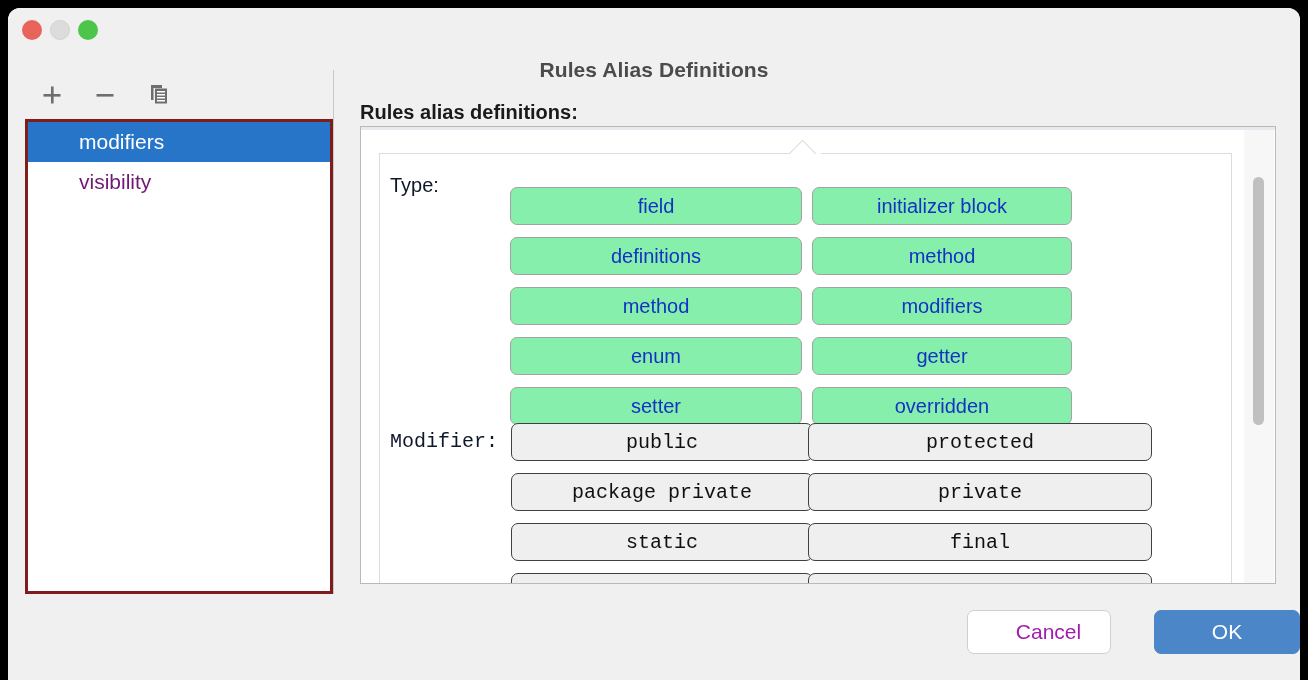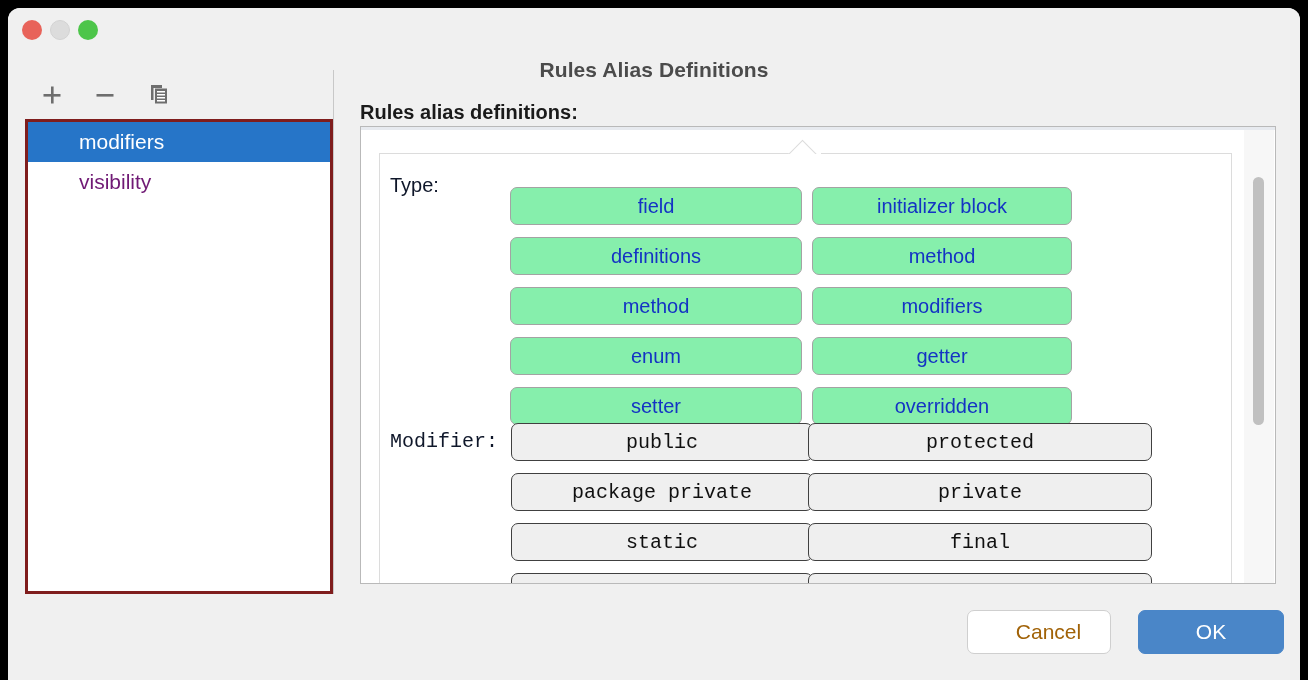--- a/index.html
+++ b/index.html
@@ -273,25 +273,25 @@
     display: flex;
     align-items: center;
     justify-content: center;
     font-size: 21px;
   }
   .btn-cancel {
     right: 189px;
     width: 144px;
     background: #ffffff;
     border: 1px solid #cfcfcf;
-    color: #a16207;
+    color: #a21caf;
     padding-left: 19px;
   }
   .btn-ok {
-    right: 16px;
+    right: 0;
     width: 146px;
     background: #4a86c8;
     border: 1px solid #4a86c8;
     color: #ffffff;
   }
 </style>
 </head>
 <body>
 
 <div class="window">

